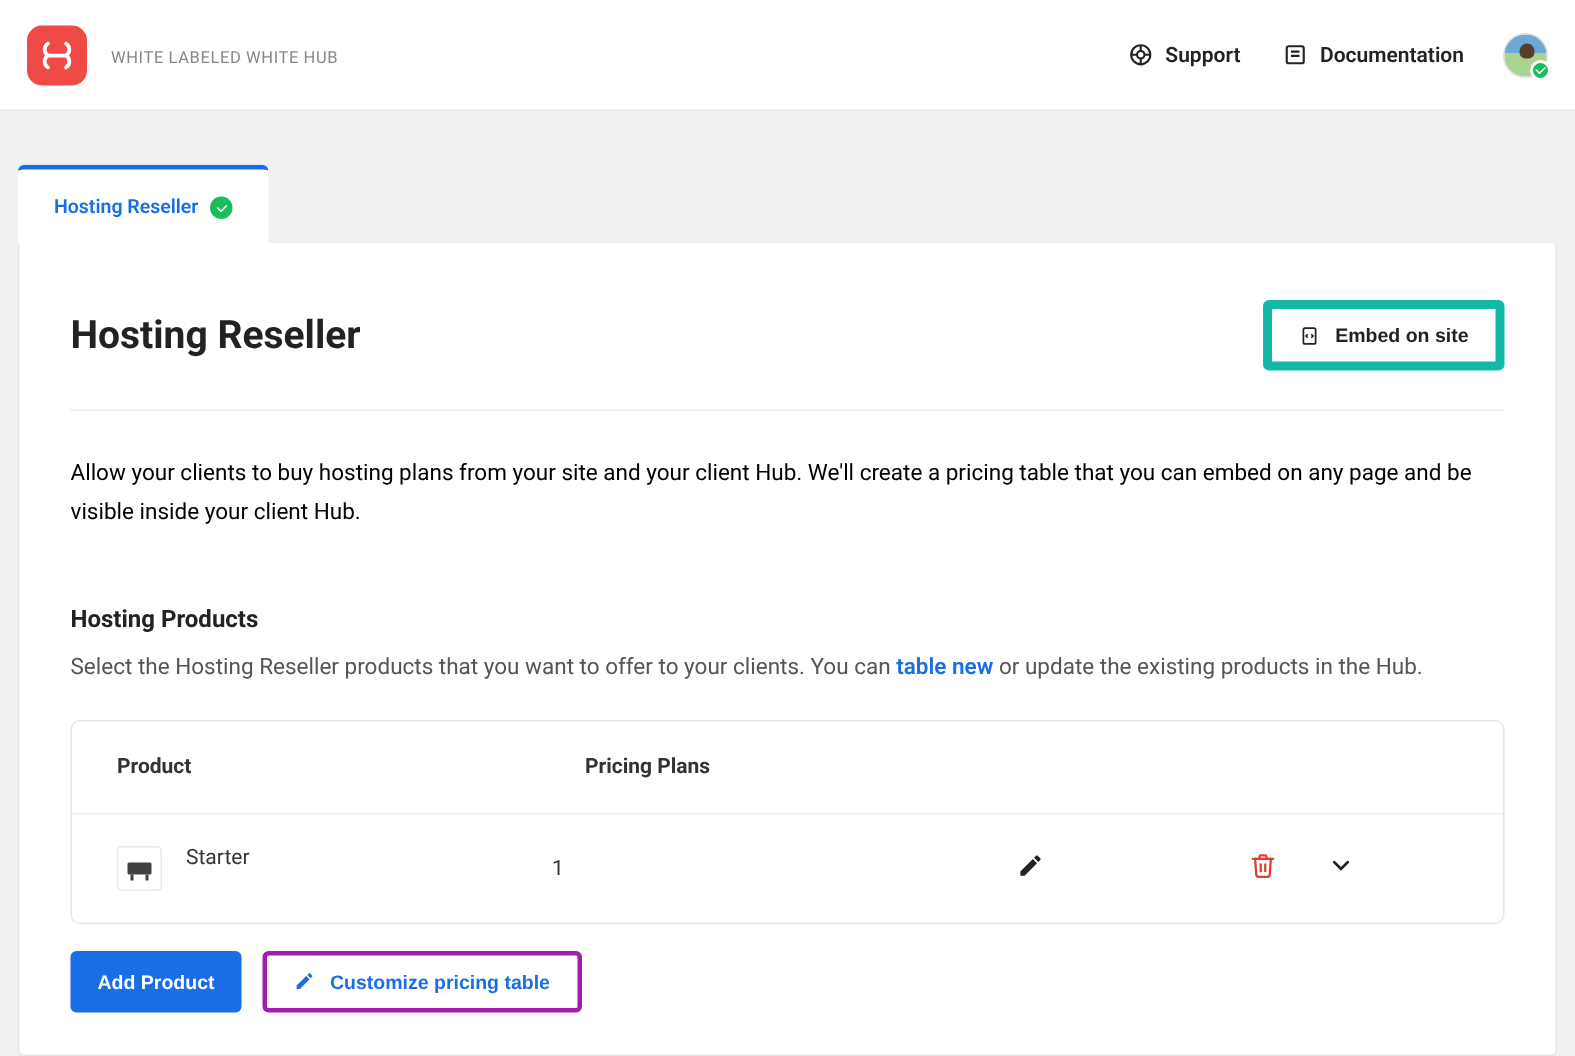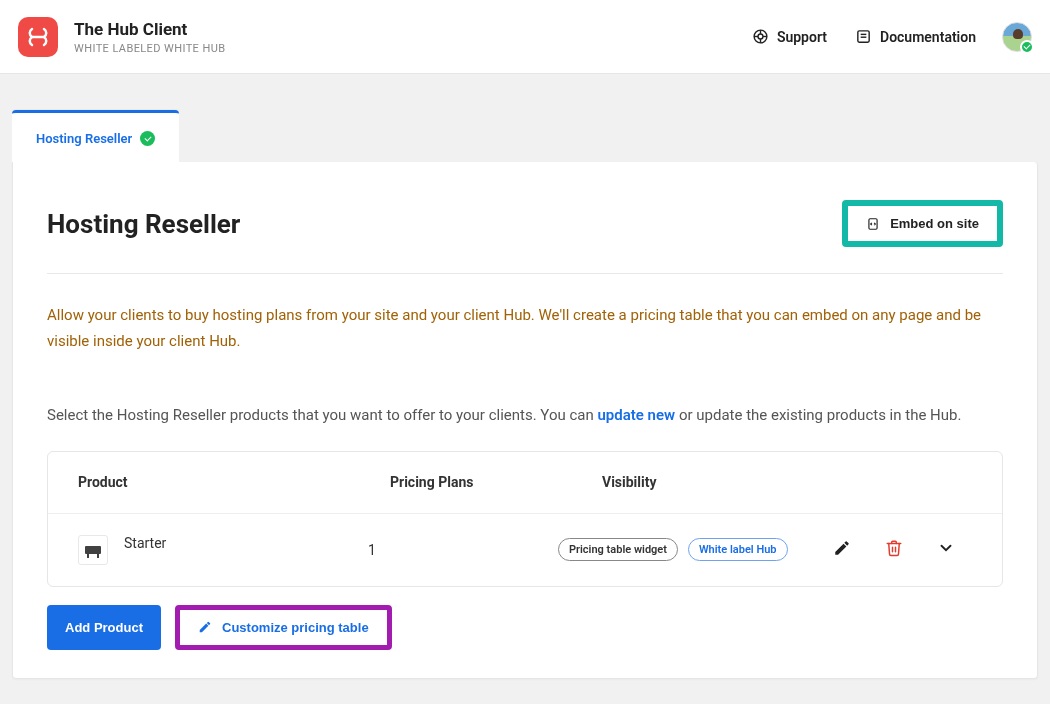--- a/index.html
+++ b/index.html
@@ -111,21 +111,21 @@
     border:6px solid #14b8a6; background:#fff; color:#222;
     font-size:13px; font-weight:600;
     padding:10px 18px; border-radius:4px;
     display:flex; align-items:center; gap:10px; cursor:pointer;
   }
   .btn-outline .ic { width:14px; height:14px; }
 
   .divider { height:1px; background:#e8e8e8; margin: 6px 0 28px; }
 
   .intro {
-    font-size:15px; color:#a16207; line-height:1.75; margin-bottom: 48px;
+    font-size:15px; color:#000000; line-height:1.75; margin-bottom: 48px;
   }
 
   .section-title { font-size:16px; font-weight:700; color:#222; margin-bottom:10px; }
   .section-desc { font-size:15px; color:#555; line-height:1.6; }
   .link-inline { color:#196ee6; font-weight:600; cursor:pointer; }
 
   
   .product-table {
     margin-top: 24px;
     border:1px solid #e6e6e6;
@@ -181,40 +181,39 @@
   .row-action svg { width:18px; height:18px; }
 
   
   .actions-row { display:flex; gap:14px; margin-top:18px; }
   .btn-primary {
     background:#196ee6; color:#fff; border:none;
     font-size:13px; font-weight:600;
     padding:10px 18px; border-radius:4px; cursor:pointer;
   }
   .btn-outline-blue {
-    background:#fff; color:#196ee6; border:5px solid #a21caf;
+    background:#fff; color:#196ee6; border:3px solid #a21caf;
     font-size:13px; font-weight:600;
     padding:10px 18px; border-radius:4px; cursor:pointer;
     display:flex; align-items:center; gap:10px;
   }
   .btn-outline-blue .ic{ width:14px; height:14px; }
 </style>
 </head>
 <body>
 
 <div class="topbar">
   <div class="logo-box">
     <svg viewBox="0 0 24 24" fill="none" stroke="#fff" stroke-width="2.5" stroke-linecap="round">
       <path d="M6 4 C3 6 3 10 6 12 C3 14 3 18 6 20"></path>
       <path d="M18 4 C21 6 21 10 18 12 C21 14 21 18 18 20"></path>
       <line x1="6" y1="12" x2="18" y2="12"></line>
     </svg>
   </div>
   <div class="title-block">
-    <div class="app-title">The Hub Client</div>
     <div class="app-sub">WHITE LABELED WHITE HUB</div>
   </div>
   <div class="top-spacer"></div>
   <div class="top-link">
     <span class="ic">
       <svg viewBox="0 0 24 24" fill="none" stroke="#222" stroke-width="2">
         <circle cx="12" cy="12" r="9"></circle>
         <circle cx="12" cy="12" r="3.5"></circle>
         <line x1="12" y1="3" x2="12" y2="8.5"></line>
           <line x1="12" y1="15.5" x2="12" y2="21"></line>
@@ -262,45 +261,41 @@
           </svg>
         </span>
         <span>Embed on site</span>
       </button>
     </div>
 
     <div class="divider"></div>
 
     <p class="intro">Allow your clients to buy hosting plans from your site and your client Hub. We'll create a pricing table that you can embed on any page and be visible inside your client Hub.</p>
 
+    <div class="section-title">Hosting Products</div>
     <p class="section-desc">
-      <span>Select the Hosting Reseller products that you want to offer to your clients. You can </span><span class="link-inline">update new</span><span> or update the existing products in the Hub.</span>
+      <span>Select the Hosting Reseller products that you want to offer to your clients. You can </span><span class="link-inline">table new</span><span> or update the existing products in the Hub.</span>
     </p>
 
     <div class="product-table">
       <div class="thead">
         <div>Product</div>
         <div>Pricing Plans</div>
-        <div>Visibility</div>
         <div></div>
           <div></div>
           <div></div>
       </div>
       <div class="trow">
         <div class="prod-cell">
           <div class="prod-icon">
               <div class="prod-icon-inner"></div>
             </div>
           <span>Starter</span>
         </div>
         <div>1</div>
-        <div class="pills">
-          <span class="pill pill-dark">Pricing table widget</span>
-          <span class="pill pill-blue">White label Hub</span>
-        </div>
         <div class="row-action">
           <span>
             <svg viewBox="0 0 24 24" fill="#222">
                 <path d="M3 17.25V21h3.75L17.81 9.94l-3.75-3.75L3 17.25zM20.71 7.04a1 1 0 0 0 0-1.41l-2.34-2.34a1 1 0 0 0-1.41 0l-1.83 1.83 3.75 3.75 1.83-1.83z"></path>
               </svg>
           </span>
         </div>
         <div class="row-action trash">
           <span>
             <svg viewBox="0 0 24 24" fill="none" stroke="#e23c2e" stroke-width="2" stroke-linecap="round">

